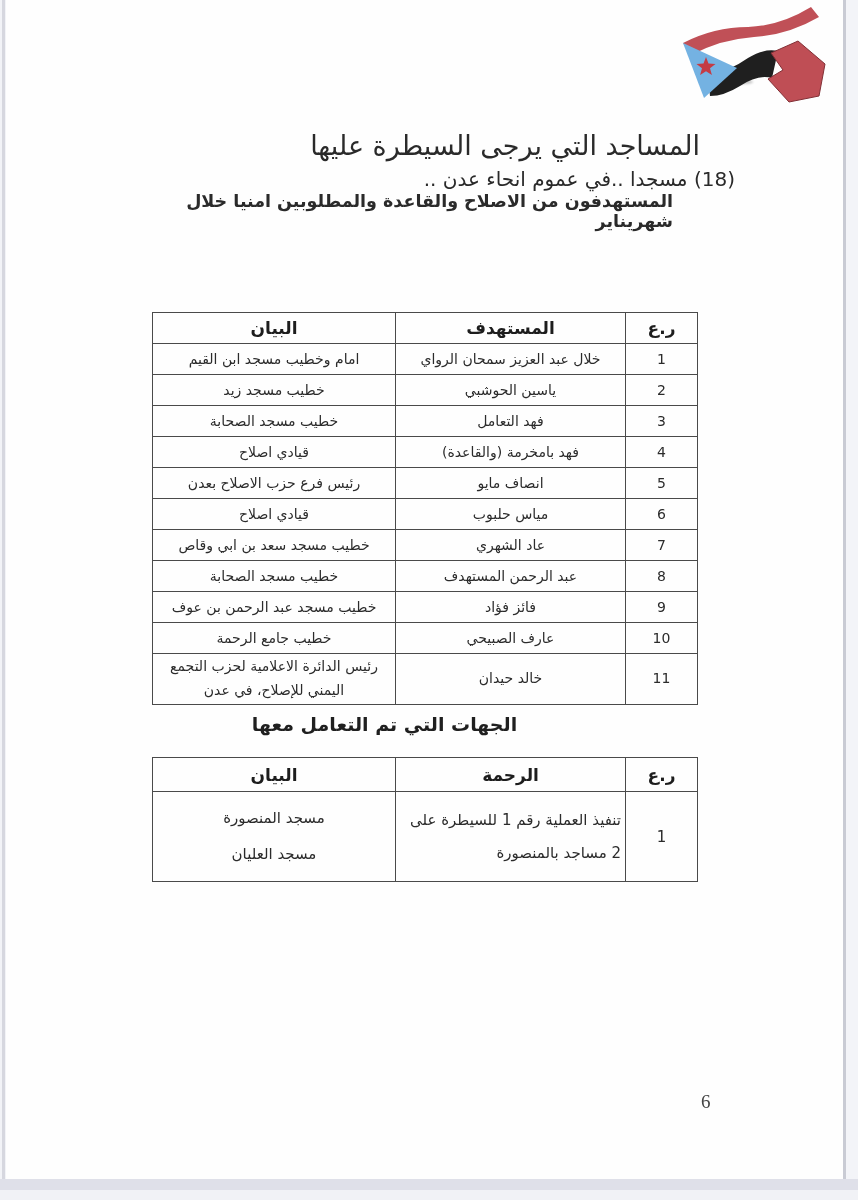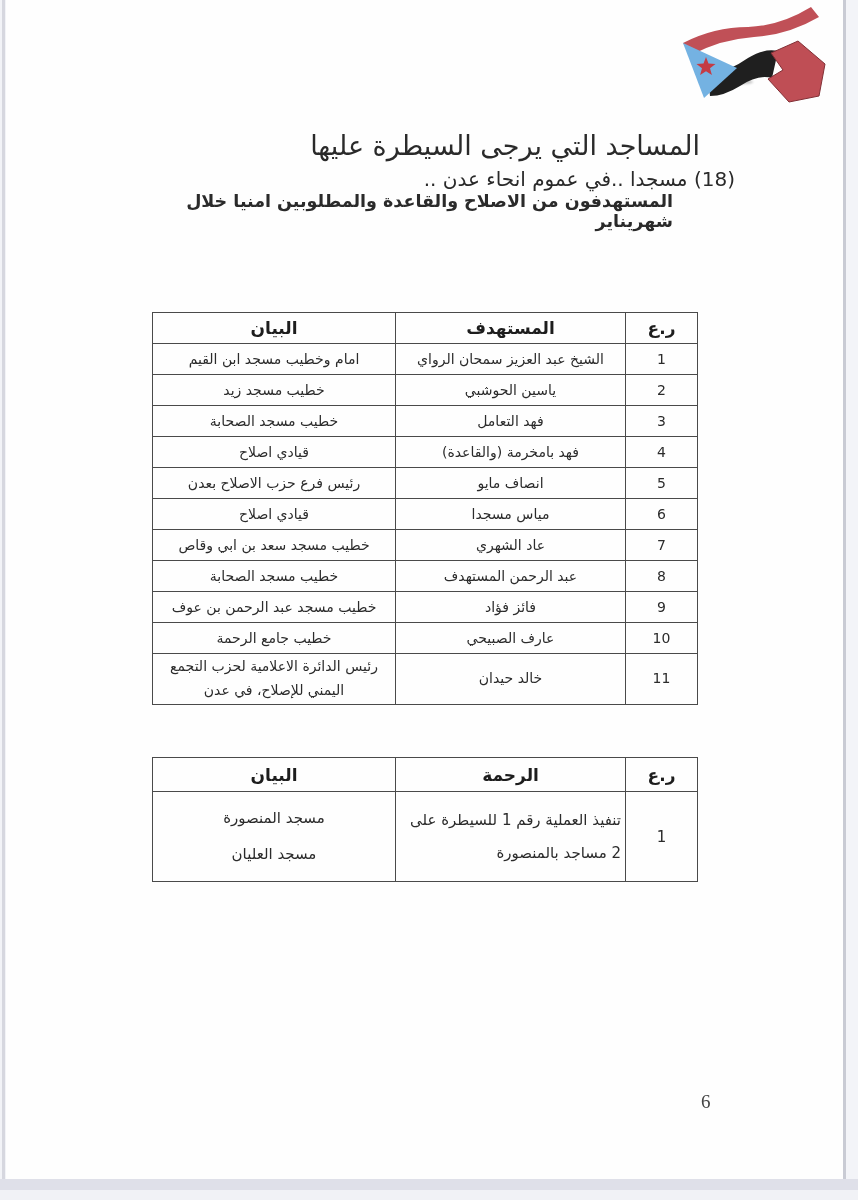--- a/index.html
+++ b/index.html
@@ -79,21 +79,21 @@
     <thead>
       <tr>
         <th>ر.ع</th>
         <th>المستهدف</th>
         <th>البيان</th>
       </tr>
     </thead>
     <tbody>
       <tr>
         <td>1</td>
-        <td>الشيخ عبد العزيز سمحان الرواي</td>
+        <td>خلال عبد العزيز سمحان الرواي</td>
         <td>امام وخطيب مسجد ابن القيم</td>
       </tr>
       <tr>
         <td>2</td>
         <td>ياسين الحوشبي</td>
         <td>خطيب مسجد زيد</td>
       </tr>
       <tr>
         <td>3</td>
         <td>فهد التعامل</td>
@@ -104,21 +104,21 @@
         <td>فهد بامخرمة (والقاعدة)</td>
         <td>قيادي اصلاح</td>
       </tr>
       <tr>
         <td>5</td>
         <td>انصاف مايو</td>
         <td>رئيس فرع حزب الاصلاح بعدن</td>
       </tr>
       <tr>
         <td>6</td>
-        <td>مياس مسجدا</td>
+        <td>مياس حلبوب</td>
         <td>قيادي اصلاح</td>
       </tr>
       <tr>
         <td>7</td>
         <td>عاد الشهري</td>
         <td>خطيب مسجد سعد بن ابي وقاص</td>
       </tr>
       <tr>
         <td>8</td>
         <td>عبد الرحمن المستهدف</td>
@@ -135,20 +135,21 @@
         <td>خطيب جامع الرحمة</td>
       </tr>
       <tr class="tall">
         <td>11</td>
         <td>خالد حيدان</td>
         <td>رئيس الدائرة الاعلامية لحزب التجمع اليمني للإصلاح، في عدن</td>
       </tr>
     </tbody>
   </table>
 
+  <div class="section-heading">الجهات التي تم التعامل معها</div>
 
   <table class="t2">
     <colgroup>
         <col style="width:72px">
         <col style="width:230px">
         <col style="width:243px">
       </colgroup>
     <thead>
       <tr>
         <th>ر.ع</th>

